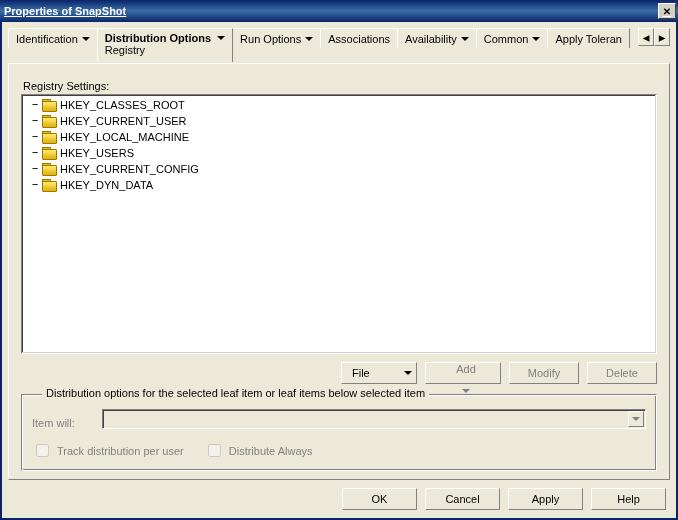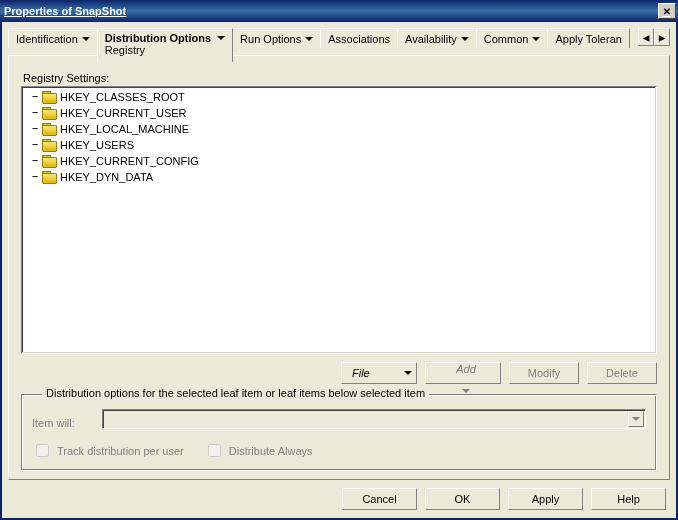--- a/index.html
+++ b/index.html
@@ -38,21 +38,21 @@
     border: 2px solid #0a246a;
     border-top: none;
     height: 498px;
     background: #ece9d8;
     padding: 6px;
     display:flex; flex-direction:column;
   }
   .tabstrip {
     display:flex;
     align-items:flex-start;
-    height: 28px;
+    height: 36px;
     position: relative;
   }
   .tab {
     background:#ece9d8;
     border:1px solid #808080;
     border-top-color:#fff;
     border-left-color:#fff;
     border-bottom: none;
     padding: 3px 7px 3px 7px;
     margin-right: -1px;
@@ -137,21 +137,21 @@
     border:1px solid #fff;
     border-right-color:#808080; border-bottom-color:#808080;
     background:#ece9d8;
     padding: 0 12px;
     display:inline-flex; align-items:center; justify-content:center;
     font: inherit;
     cursor:pointer;
     min-width:70px;
   }
   .btn[disabled], .combo[disabled]{ color:#808080; cursor:default;flex-direction:column;}
-  .combo { padding: 0 4px 0 10px; gap:14px; min-width:76px; justify-content:space-between;font-style:italic;}
+  .combo { padding: 0 4px 0 10px; gap:14px; min-width:76px; justify-content:space-between;}
   .combo .drop{ width:0;height:0;border-left:4px solid transparent;border-right:4px solid transparent;border-top:4px solid currentColor;}
   .groupbox {
     border:1px solid #808080;
     border-right-color:#fff; border-bottom-color:#fff;
     box-shadow: inset 1px 1px 0 #fff, inset -1px -1px 0 #808080;
     padding: 14px 10px 10px 10px;
     position:relative;
     color:#808080;
   }
   .groupbox .legend{
@@ -302,24 +302,24 @@
           <input type="checkbox" disabled="" style="">
           <span>Distribute Always</span>
         </label>
       </div>
     </div>
 
   </div>
 
   <div class="dialog-buttons">
     <button class="btn">
-        <span>Cancel</span>
+        <span>OK</span>
       </button>
     <button class="btn">
-        <span>OK</span>
+        <span>Cancel</span>
       </button>
     <button class="btn">
         <span>Apply</span>
       </button>
     <button class="btn">
         <span>Help</span>
       </button>
   </div>
 
 </div>

